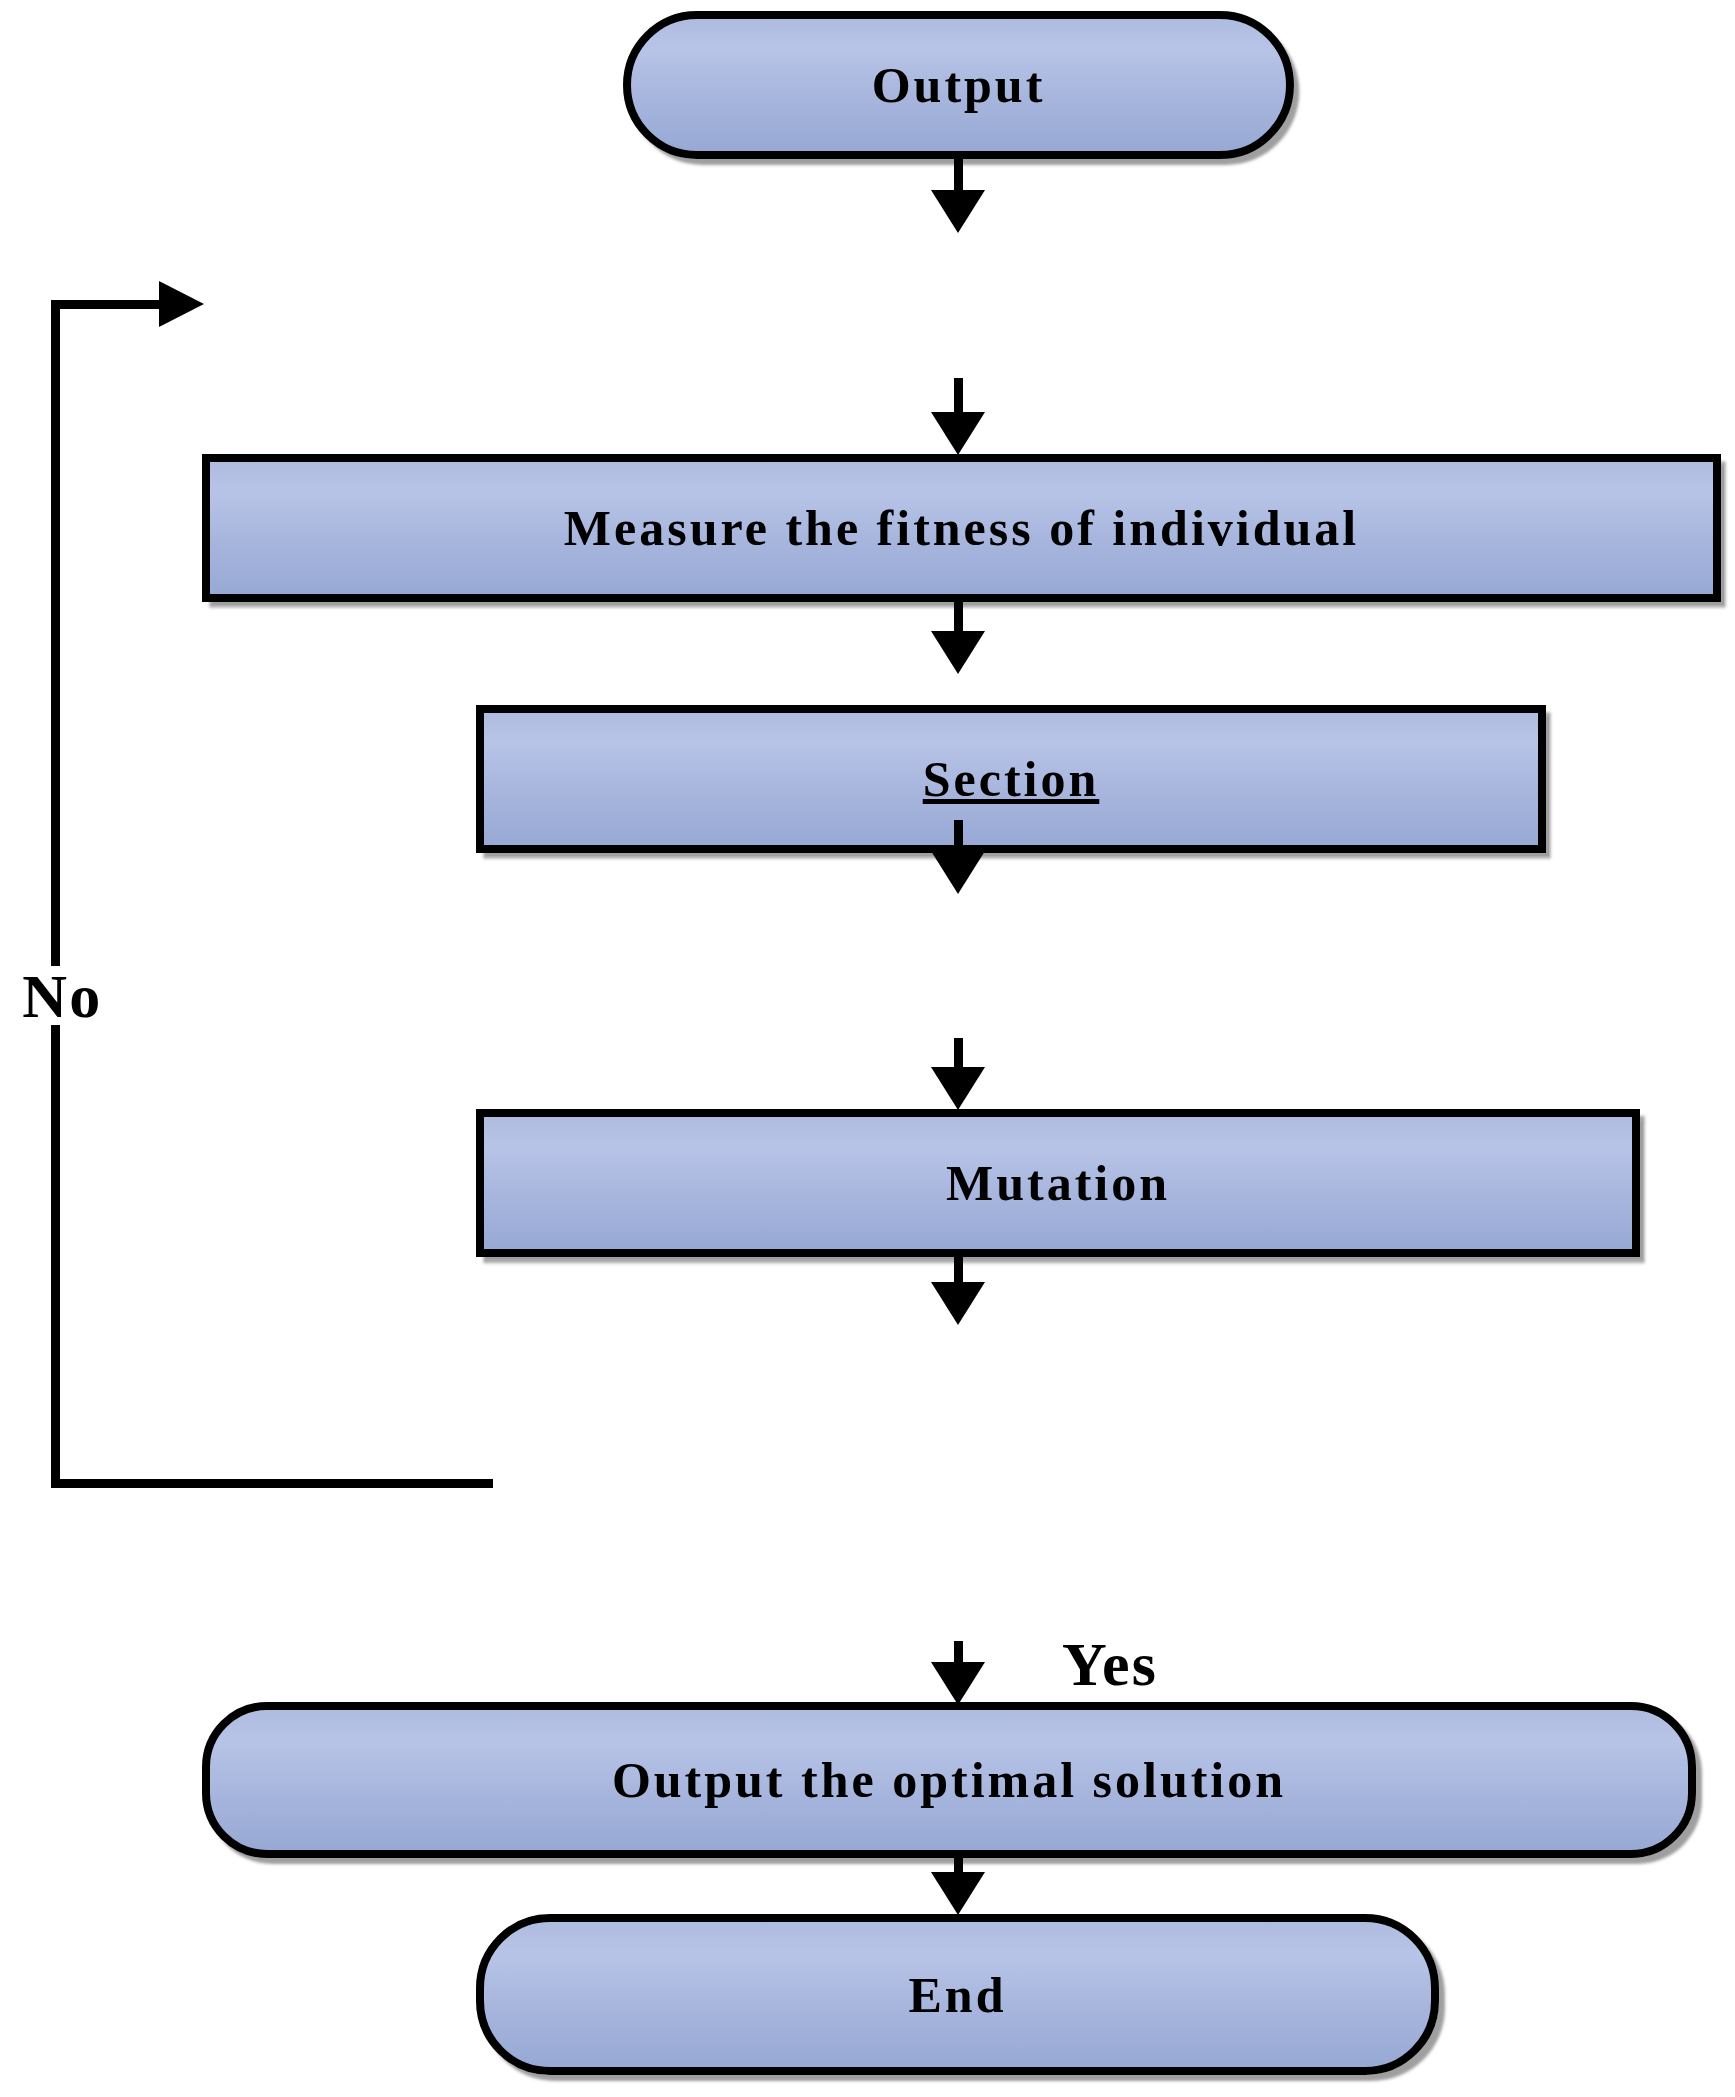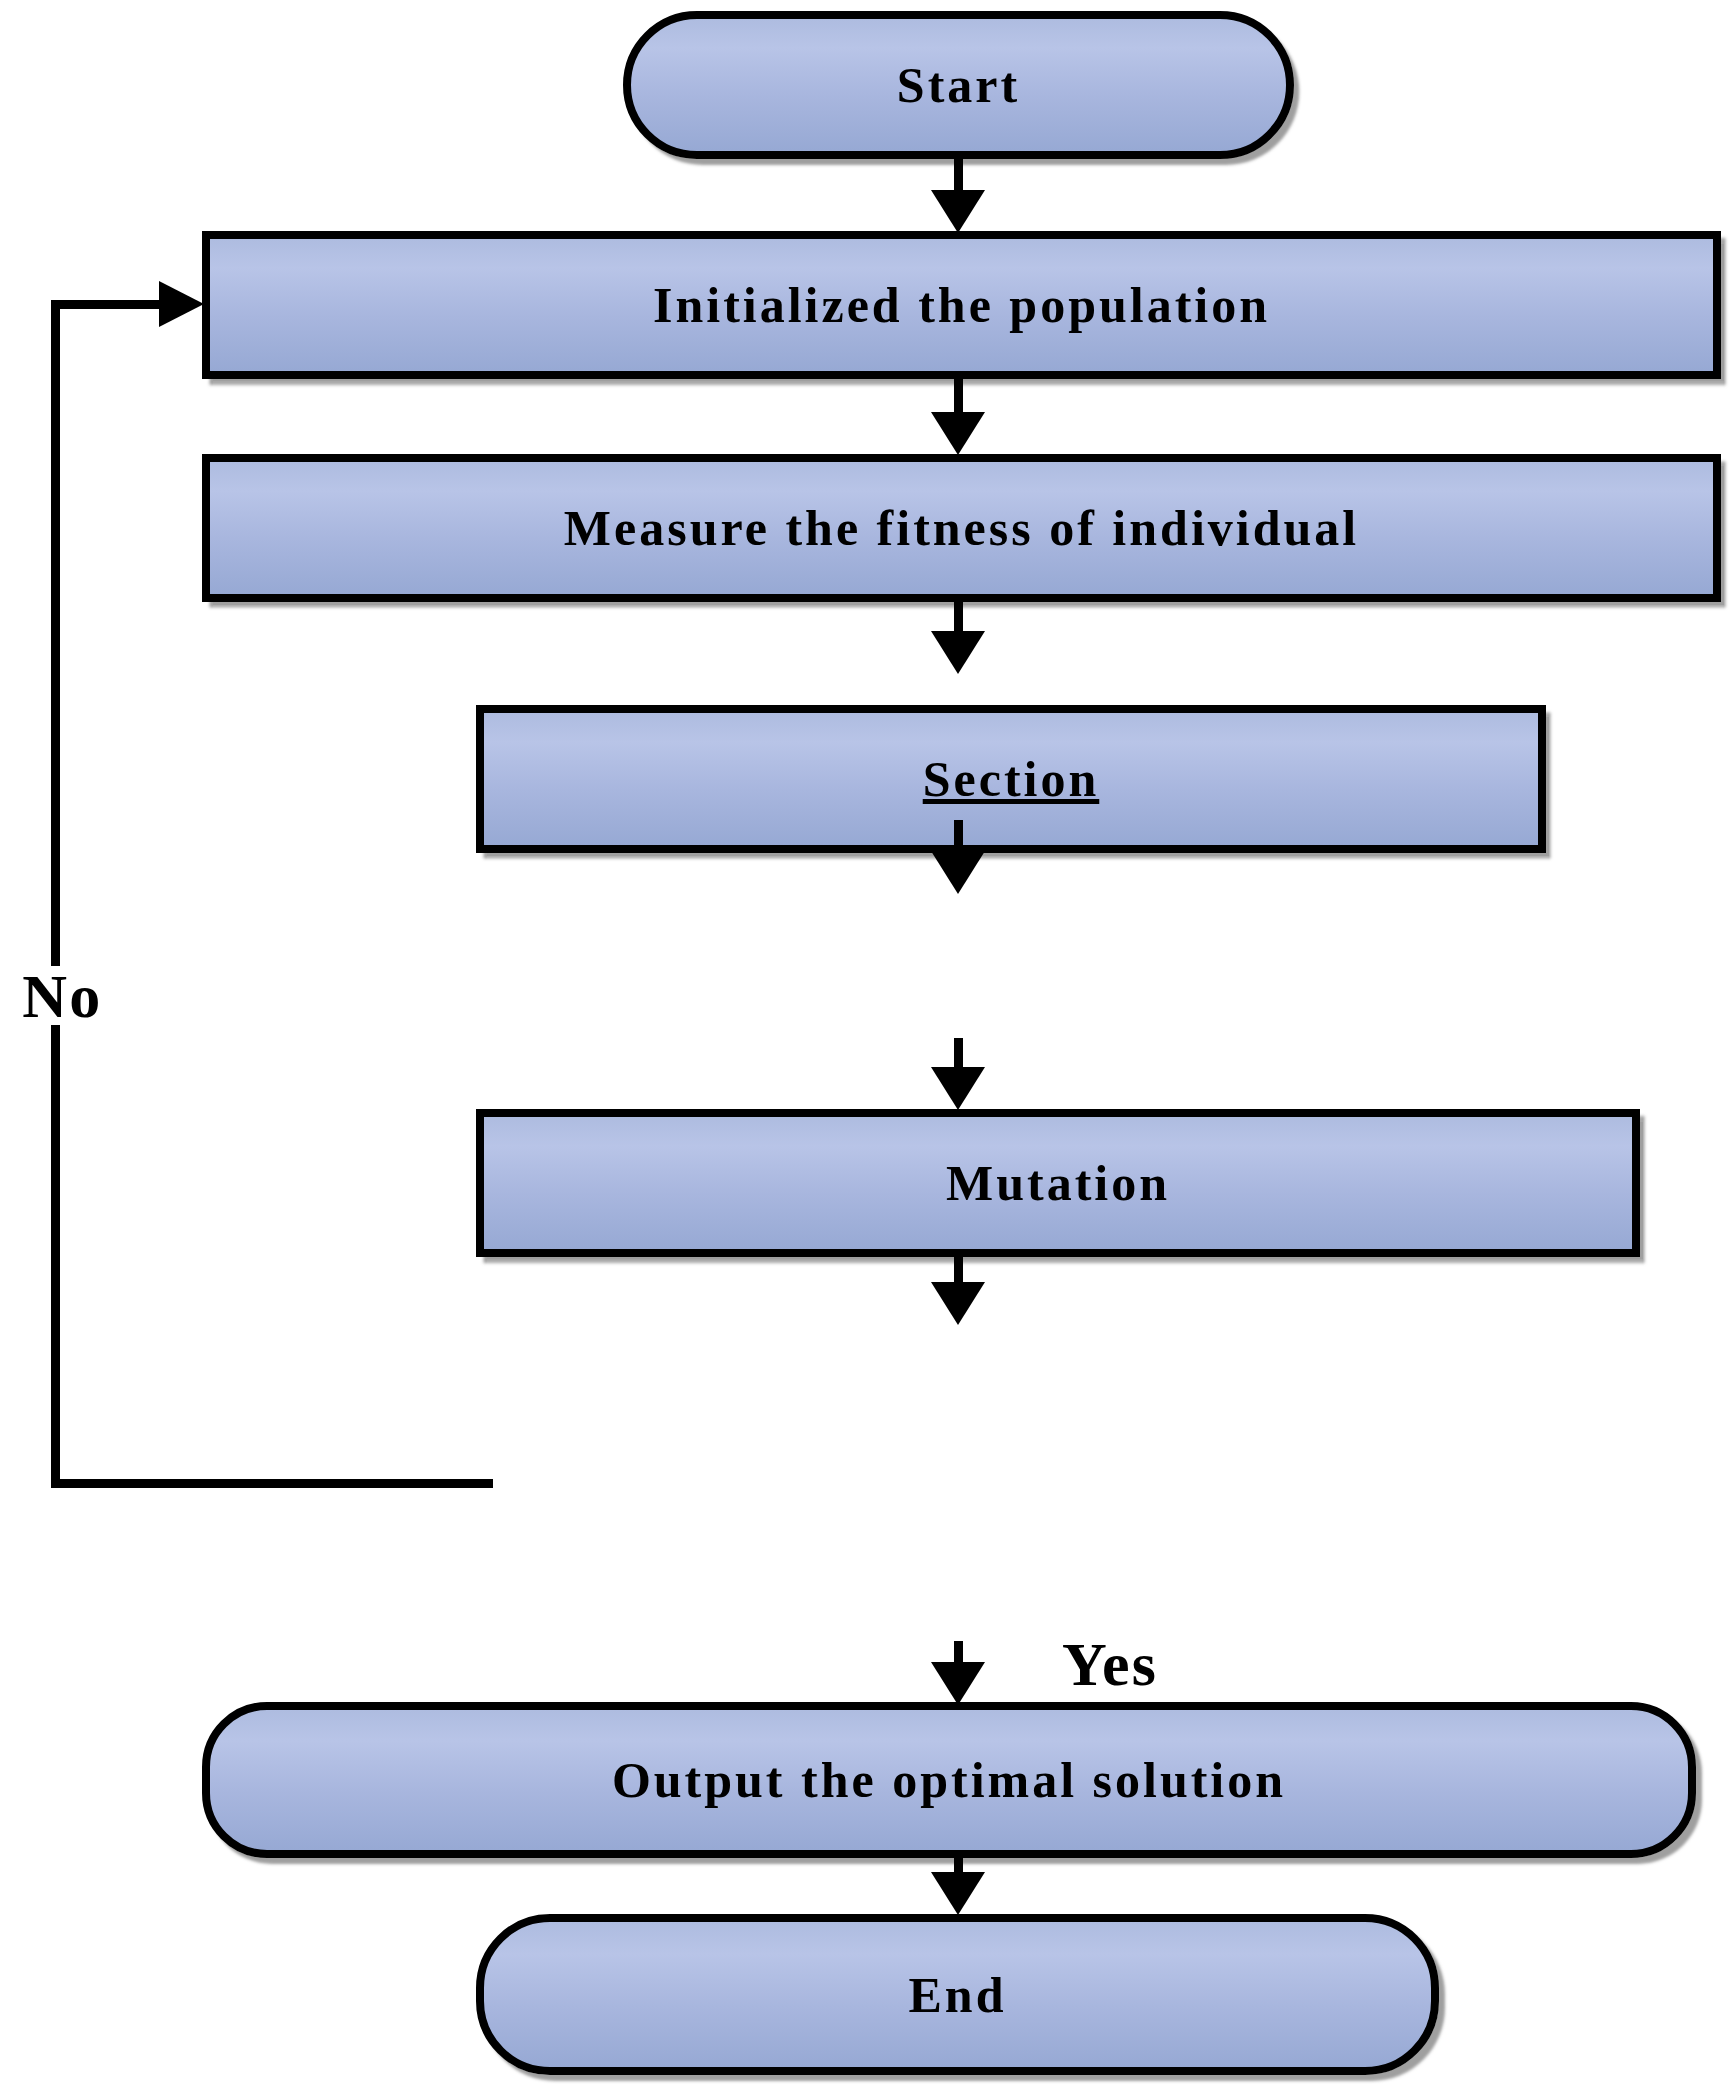--- a/index.html
+++ b/index.html
@@ -106,31 +106,28 @@
   }
   .no-pos  { left: 10.4px;   top: 961px; width: 104px; text-align: center; }
   .yes-pos { left: 1062px; top: 1629px; }
 </style>
 </head>
 <body>
 
 <div class="canvas">
 
   <div class="shape terminator-start">
-    <span class="lbl">Start</span>
+    <span class="lbl">Output</span>
   </div>
 
   <div class="varrow a1">
     <div class="shaft"></div>
     <div class="head"></div>
   </div>
 
-  <div class="shape proc-init">
-    <span class="lbl">Initialized the population</span>
-  </div>
 
   <div class="varrow a2">
     <div class="shaft"></div>
     <div class="head"></div>
   </div>
 
   <div class="shape proc-measure">
     <span class="lbl">Measure the fitness of individual</span>
   </div>
 

